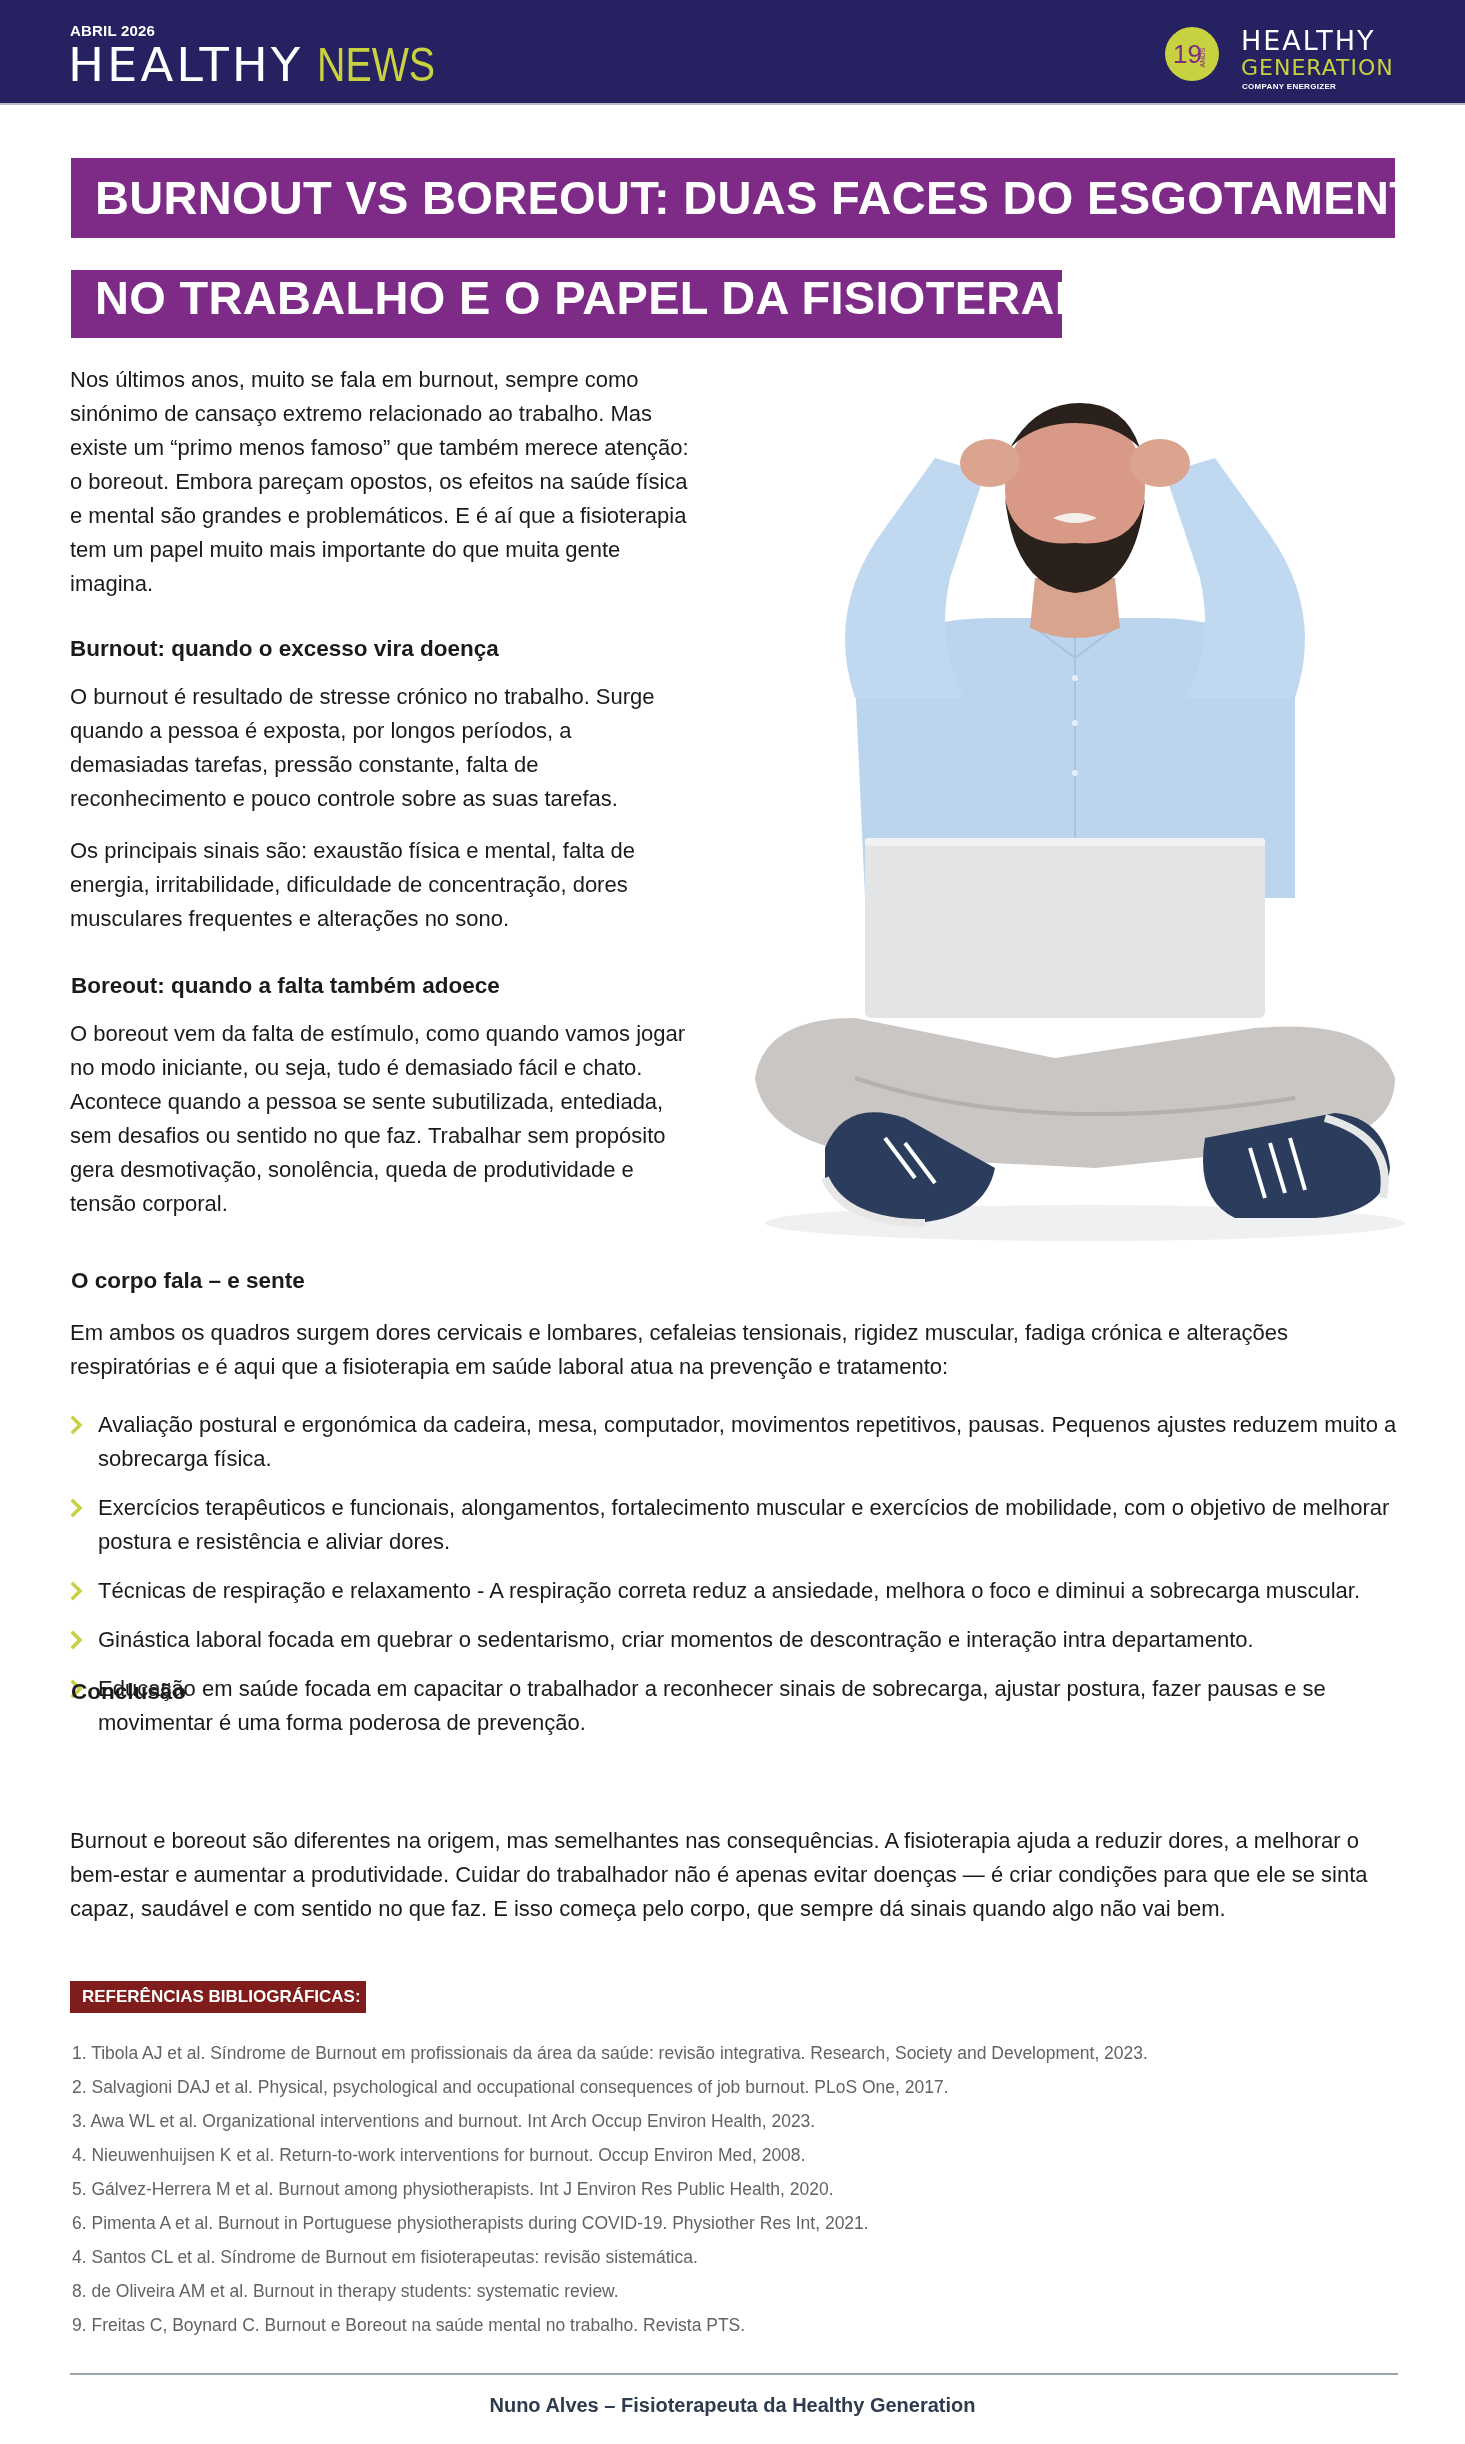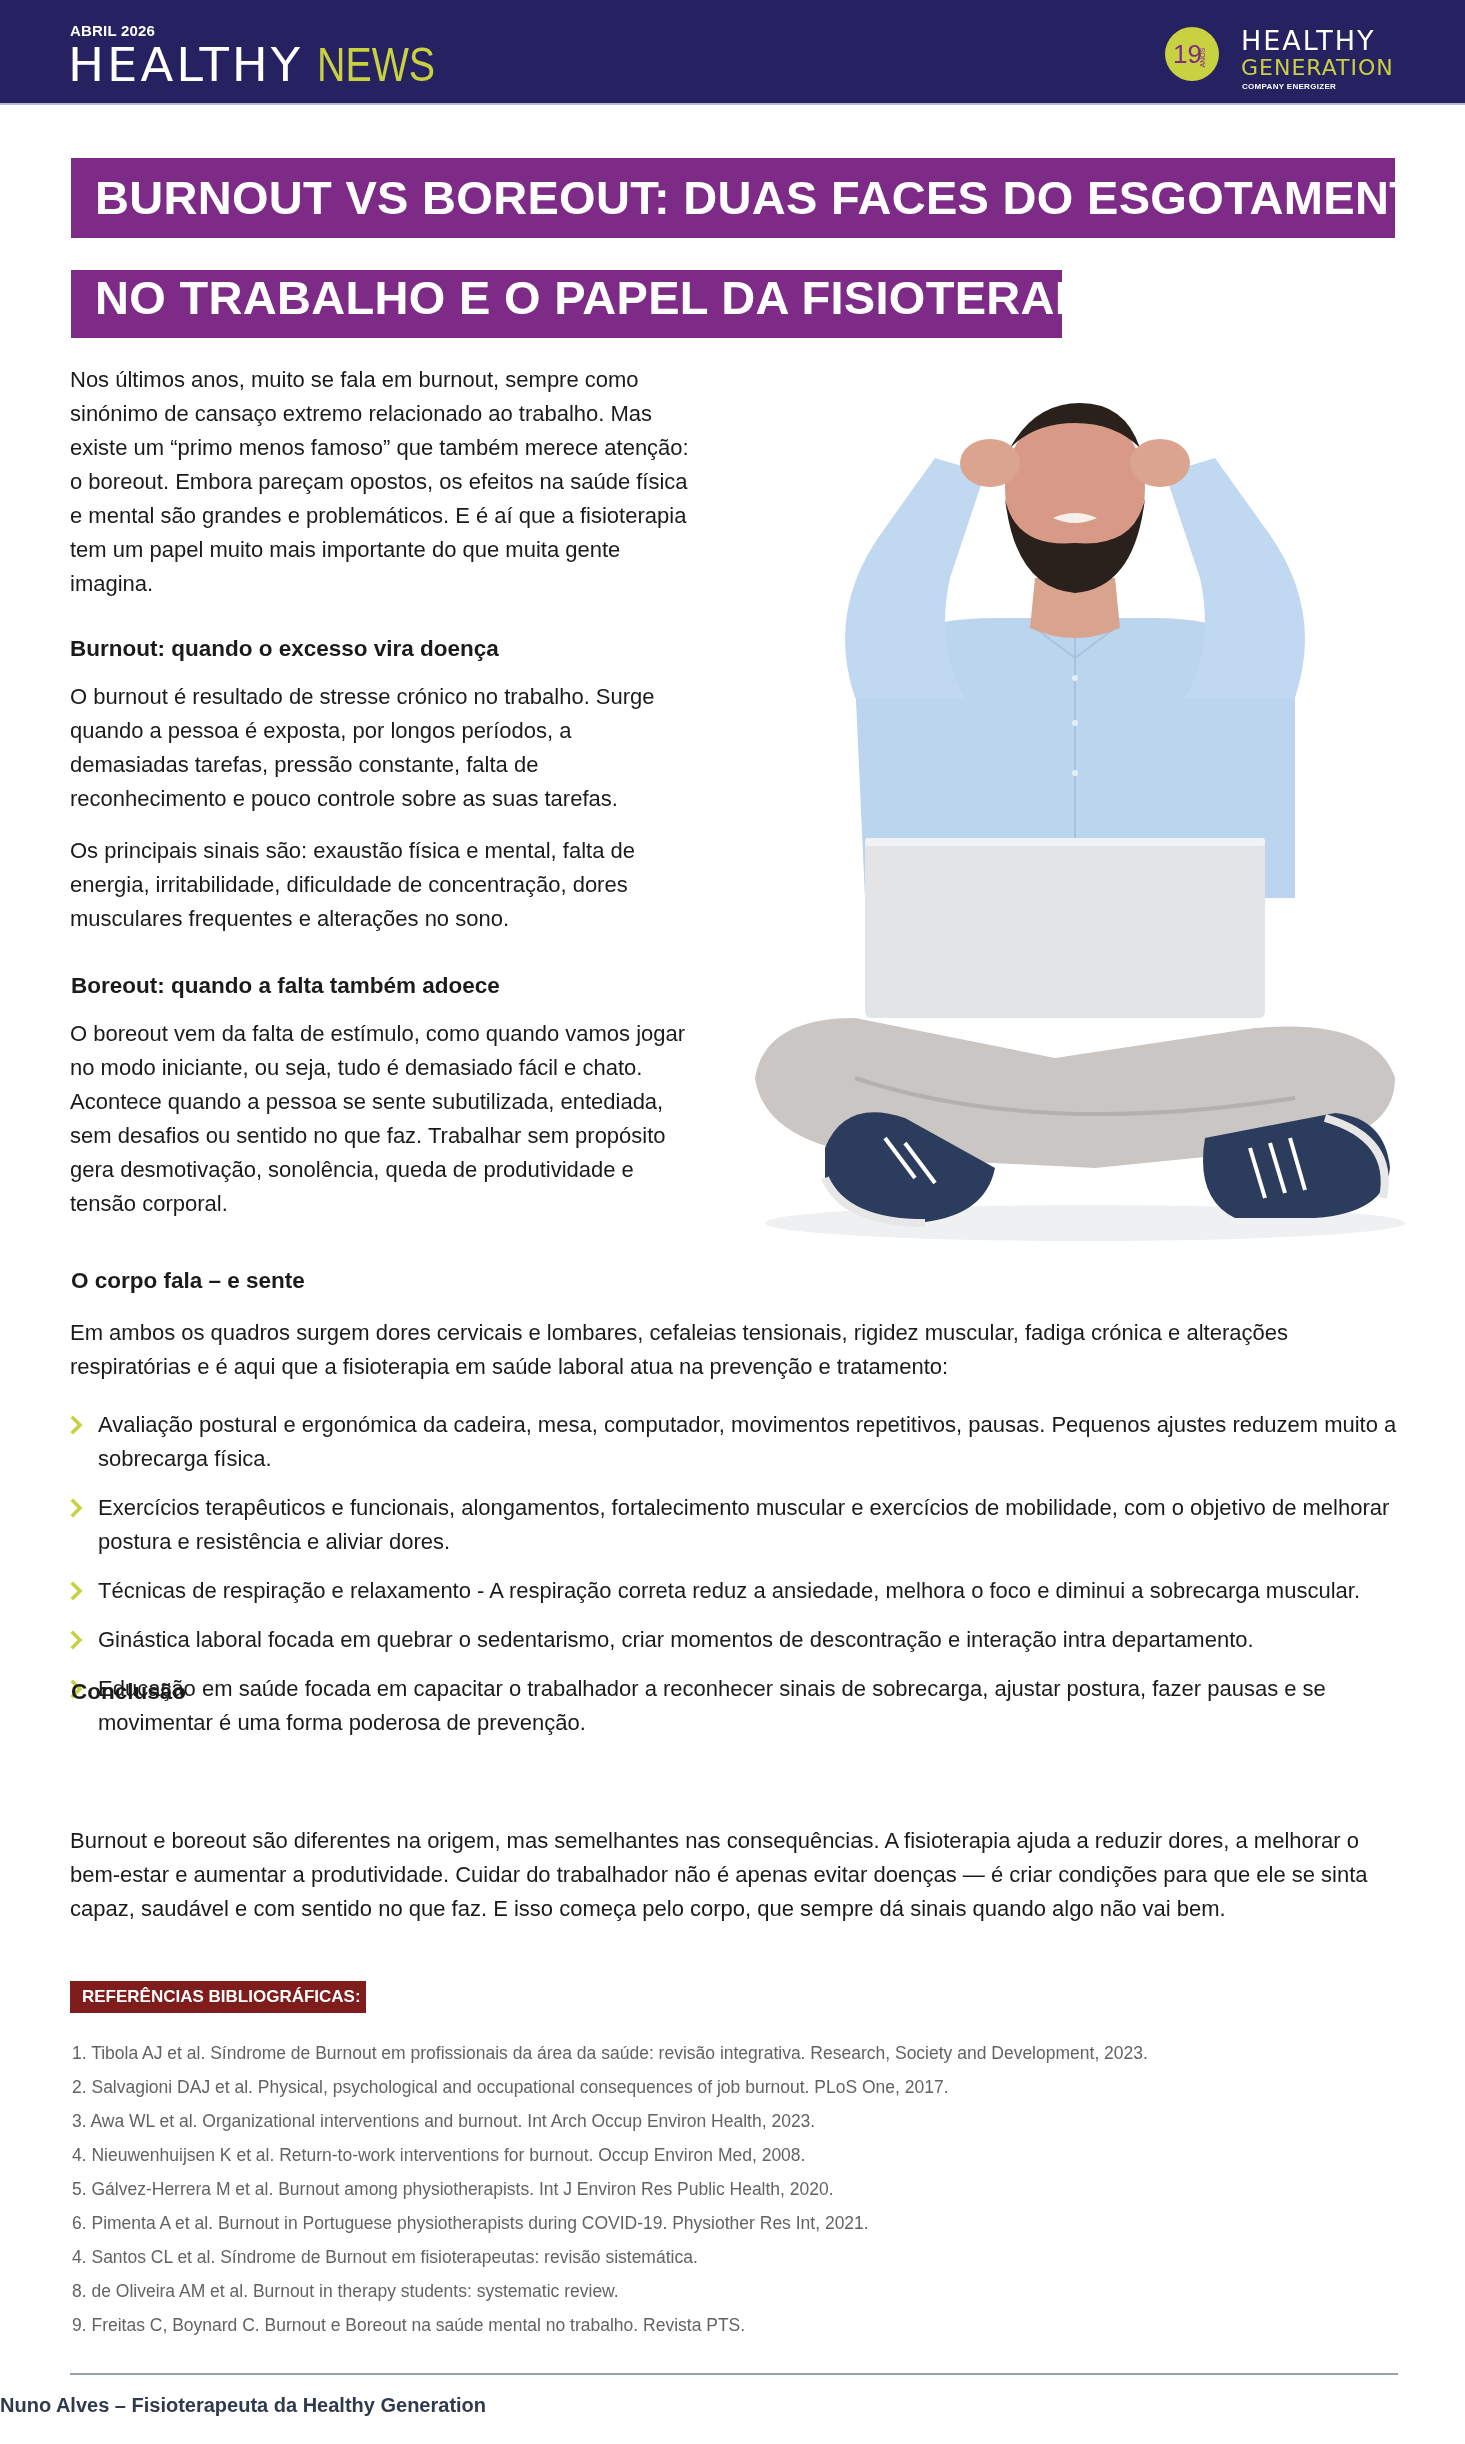--- a/index.html
+++ b/index.html
@@ -39,21 +39,21 @@
   .bullets { position: absolute; left: 70px; top: 1408px; width: 1330px; list-style: none; }
   .bullet { position: relative; padding-left: 28px; font-size: 22px; line-height: 34px; margin-bottom: 15px; color: #1b1b1b; }
   .chev { position: absolute; left: 0; top: 7px; width: 14px; height: 20px; }
 
   
   .refs-label { position: absolute; left: 70px; top: 1981px; width: 296px; height: 32px; background: #7f1d1d; color: #ffffff; font-weight: bold; font-size: 17px; line-height: 32px; padding-left: 12px; }
   .refs { position: absolute; left: 72px; top: 2036px; width: 1330px; list-style: none; }
   .ref { font-size: 17.5px; line-height: 34px; color: #636363; white-space: nowrap; }
 
   .rule { position: absolute; left: 70px; top: 2373px; width: 1328px; height: 2px; background: #9aa3ab; }
-  .byline { position: absolute; left: 0; top: 2390px; width: 1465px; font-weight: bold; font-size: 20px; color: #2e3a4e; line-height: 30px; }
+  .byline { position: absolute; left: 0; top: 2390px; width: 1465px; text-align: center; font-weight: bold; font-size: 20px; color: #2e3a4e; line-height: 30px; }
 </style>
 </head>
 <body>
 
 <header class="masthead">
   <div class="issue-date">ABRIL 2026</div>
   <div class="brand">
     <span class="brand-healthy">HEALTHY</span>
     <span class="brand-news">NEWS</span>
   </div>

